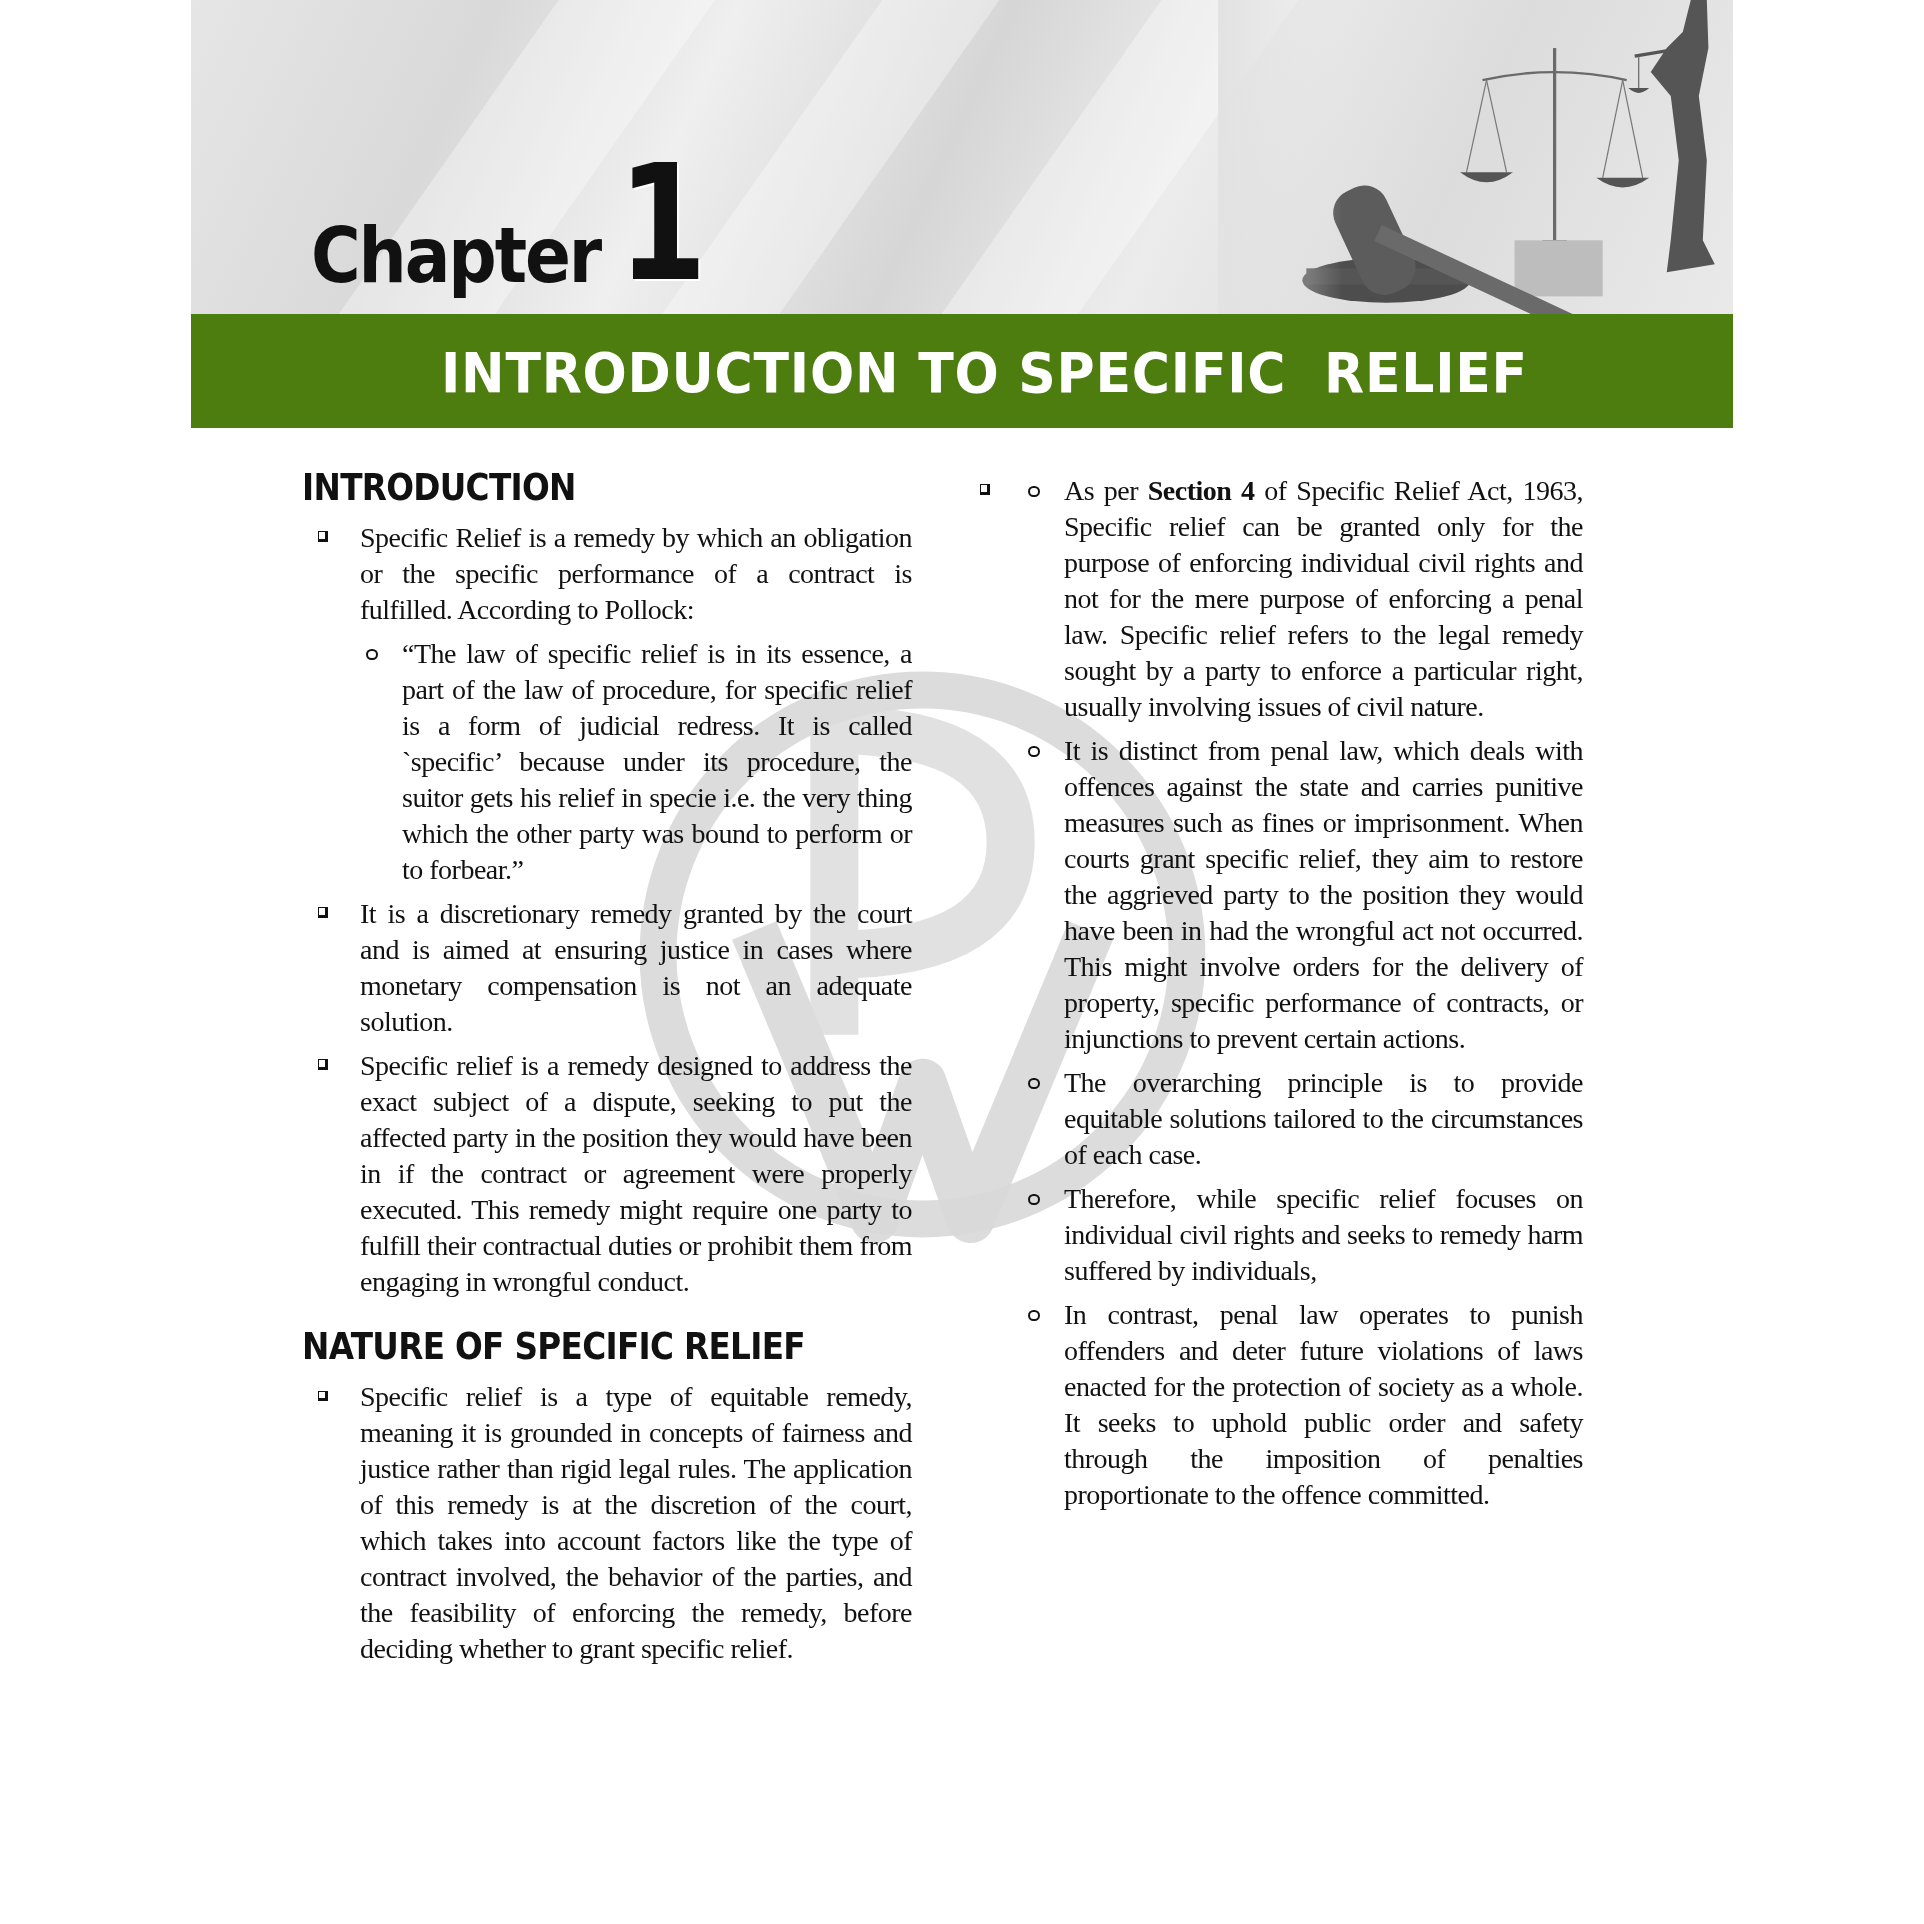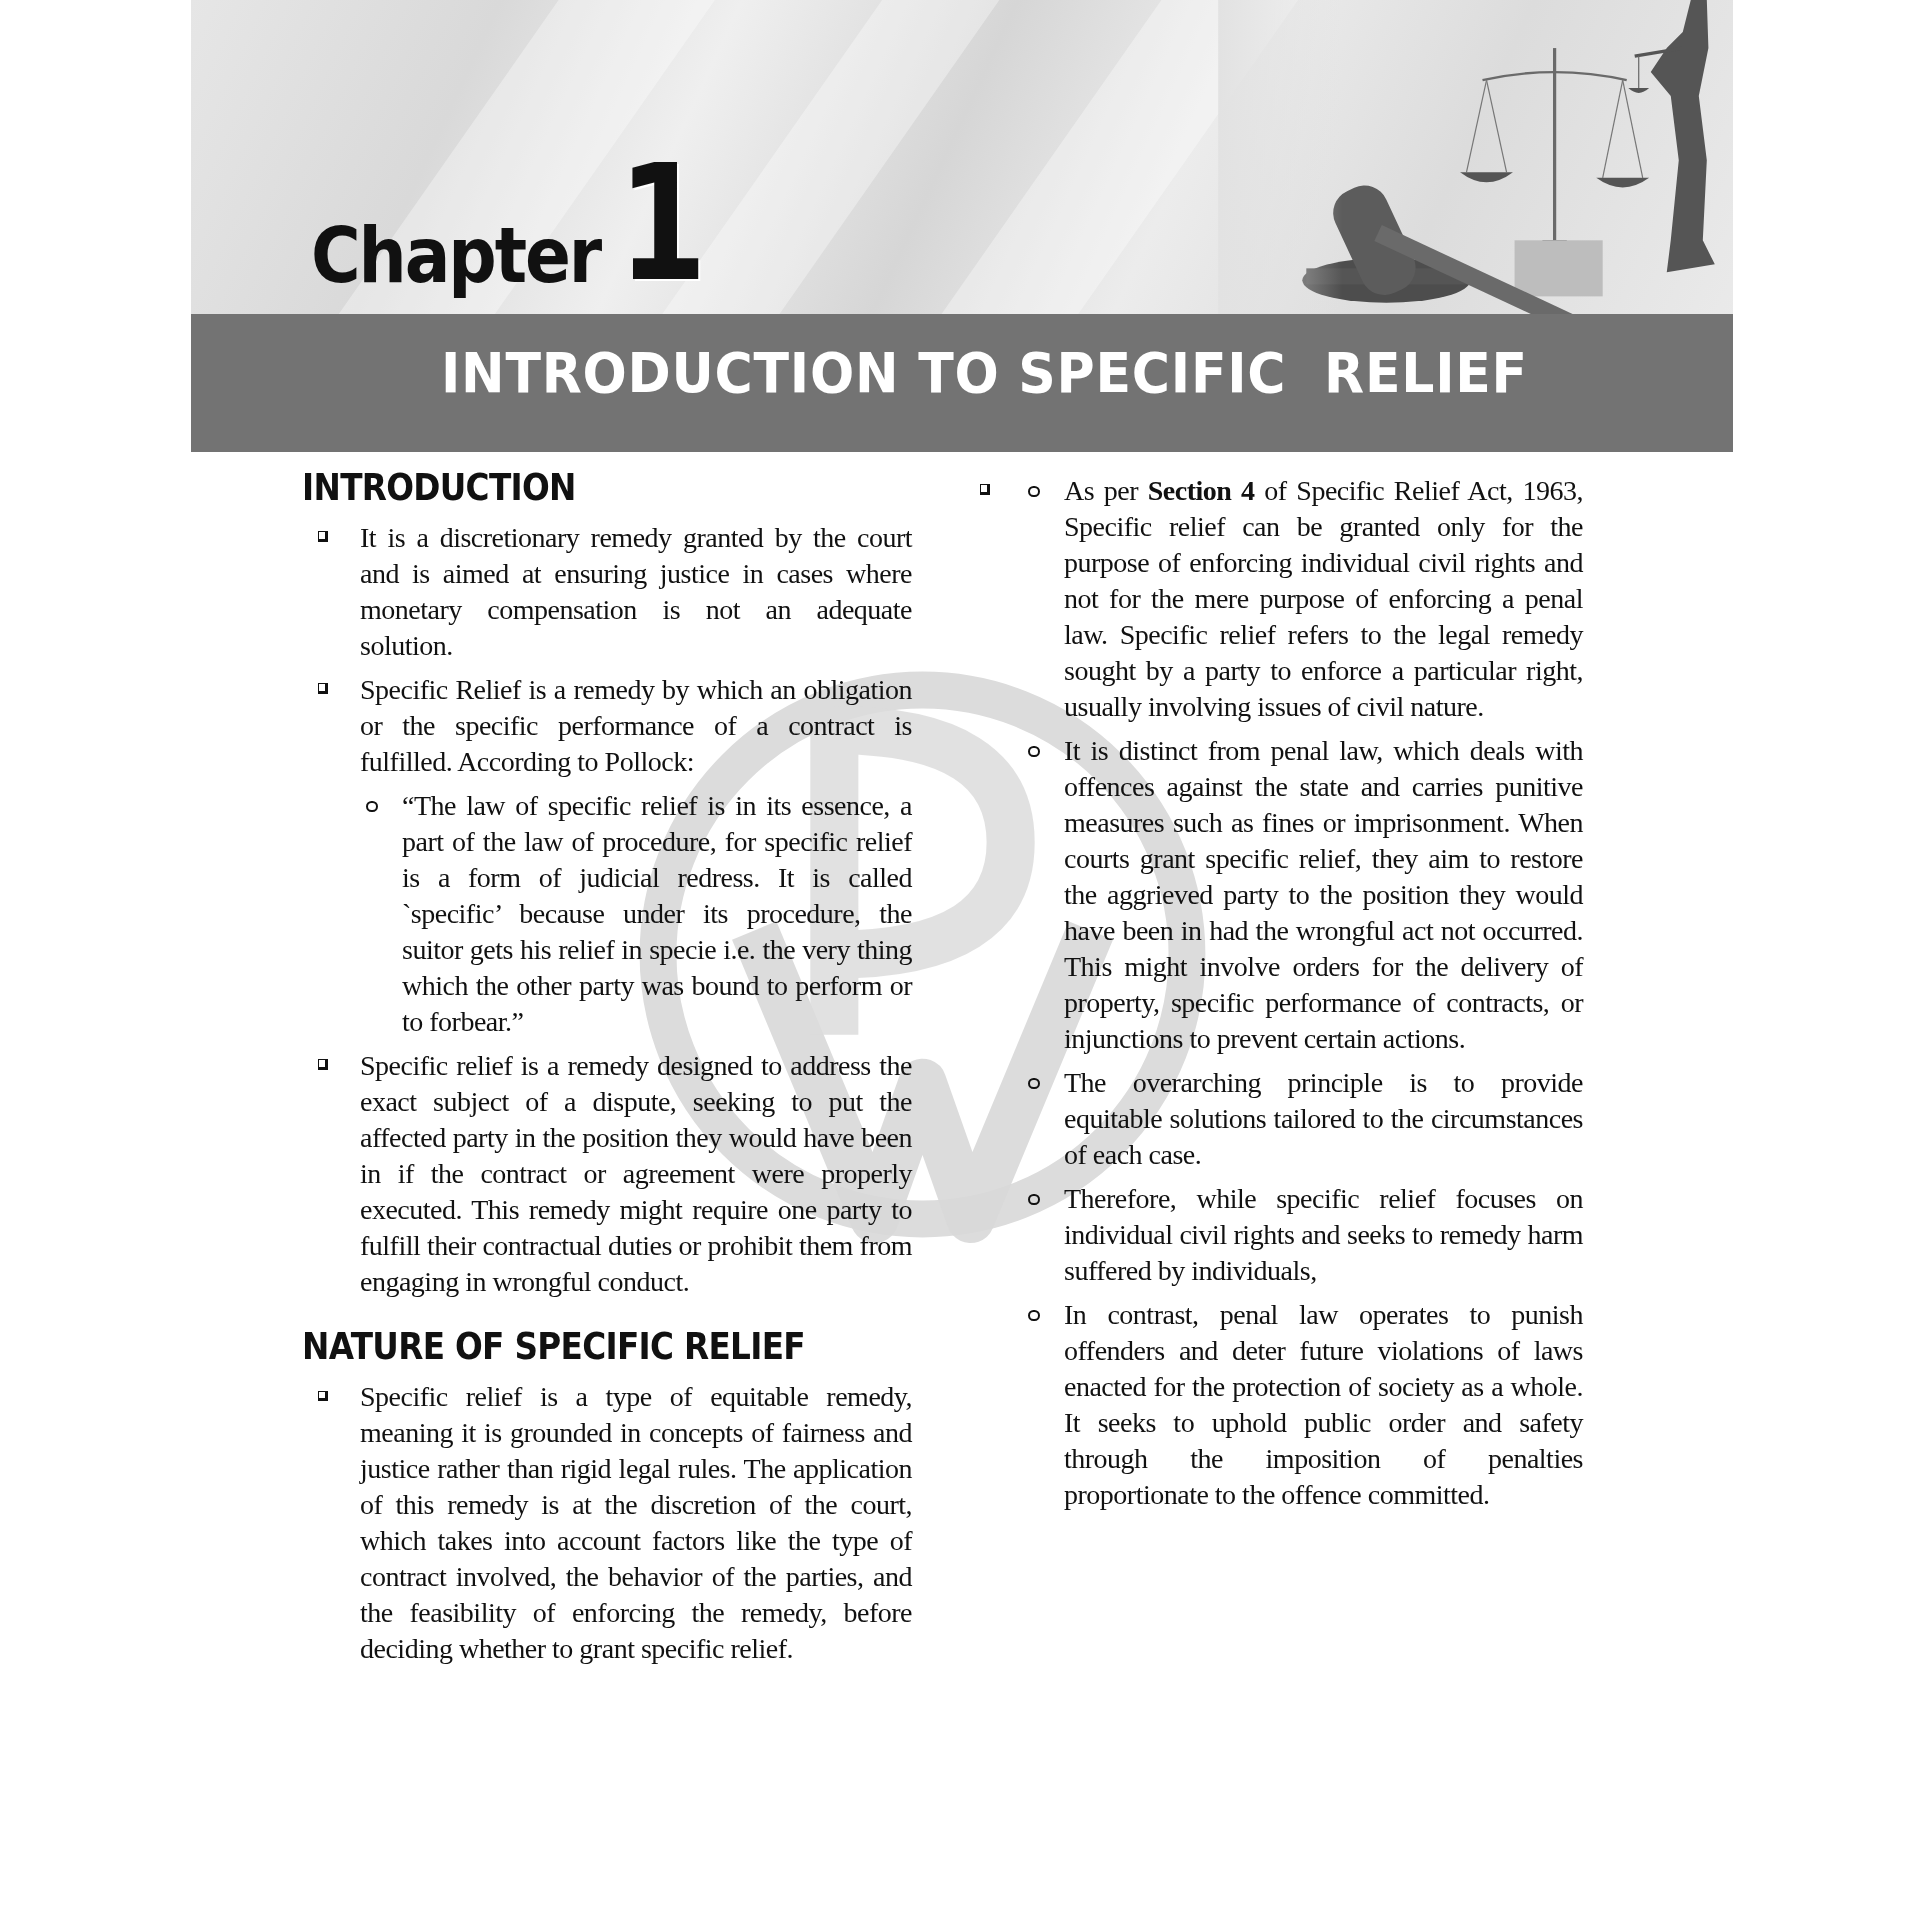--- a/index.html
+++ b/index.html
@@ -5,21 +5,21 @@
   html, body { margin: 0; padding: 0; background: #ffffff; }
   body { width: 1925px; height: 1925px; position: relative; overflow: hidden; font-family: "Liberation Serif", "DejaVu Serif", serif; color: #111; }
 
   .banner { position: absolute; left: 191px; top: 0; width: 1542px; height: 388px;
     background: linear-gradient(115deg, #e6e6e6 0%, #d9d9d9 18%, #efefef 32%, #d6d6d6 48%, #ececec 62%, #dcdcdc 78%, #ebebeb 100%); overflow: hidden; }
   .banner .wave { position: absolute; background: rgba(255,255,255,0.35); transform: rotate(35deg); }
   .chapter-word { position: absolute; left: 120px; top: 217px; font-family: "DejaVu Sans", sans-serif; font-weight: bold; font-size: 77px; letter-spacing: -2.4px; color: #111; line-height: 1; transform: scaleX(0.88); transform-origin: left; }
   .chapter-num { position: absolute; left: 427px; top: 144px; font-family: "DejaVu Sans", sans-serif; font-weight: bold; font-size: 160px; color: #111; line-height: 1; transform: scaleX(0.8); transform-origin: left; text-shadow: 2.4px 2.4px 0 #fff; }
   .art { position: absolute; left: 1027px; top: 0; width: 497px; height: 314px; }
 
-  .title-bar { position: absolute; left: 191px; top: 314px; width: 1542px; height: 138px; background: #737373; }
+  .title-bar { position: absolute; left: 191px; top: 314px; width: 1542px; height: 114px; background: #4d7c0f; }
   .title-text { position: absolute; left: 250px; top: 26px; font-family: "DejaVu Sans", sans-serif; font-weight: bold; font-size: 56px; color: #ffffff; letter-spacing: 0.8px; white-space: pre; transform: scaleX(0.93); transform-origin: left; }
 
   .watermark { position: absolute; left: 634px; top: 666px; width: 577px; height: 577px; pointer-events: none; }
 
   .col { position: absolute; top: 465px; width: 618px; }
   .col-left { left: 302px; width: 610px; }
   .col-right { left: 980px; width: 603px; }
 
   h2.section { font-family: "DejaVu Sans", sans-serif; font-weight: bold; font-size: 38px; margin: 0; letter-spacing: -0.8px; color: #111; transform: scaleX(0.86); transform-origin: left; white-space: nowrap; }
 
@@ -84,31 +84,31 @@
   <circle cx="360" cy="360" r="330" fill="none" stroke="#dcdcdc" stroke-width="46"></circle>
   <path d="M150 330 L300 690 L360 520 L420 690 L570 330" fill="none" stroke="#d8d8d8" stroke-width="60" stroke-linejoin="round" opacity="0.9"></path>
   <path d="M250 60 L250 460 M250 80 Q470 80 470 220 Q470 360 250 360" fill="none" stroke="#dcdcdc" stroke-width="60" opacity="0.85"></path>
 </svg>
 
 <div class="col col-left">
   <h2 class="section">INTRODUCTION</h2>
   <ul class="l1" style="margin-top:11.2px;">
     <li>
       <span class="bullet-sq"></span>
-      <span class="para">It is a discretionary remedy granted by the court and is aimed at ensuring justice in cases where monetary compensation is not an adequate solution.</span>
-    </li>
-    <li>
-      <span class="bullet-sq"></span>
       <span class="para">Specific Relief is a remedy by which an obligation or the specific performance of a contract is fulfilled. According to Pollock:</span>
       <ul class="l2">
         <li>
           <span class="bullet-circ"></span>
           <span class="para">“The law of specific relief is in its essence, a part of the law of procedure, for specific relief is a form of judicial redress. It is called `specific’ because under its procedure, the suitor gets his relief in specie i.e. the very thing which the other party was bound to perform or to forbear.”</span>
         </li>
       </ul>
+    </li>
+    <li>
+      <span class="bullet-sq"></span>
+      <span class="para">It is a discretionary remedy granted by the court and is aimed at ensuring justice in cases where monetary compensation is not an adequate solution.</span>
     </li>
     <li>
       <span class="bullet-sq"></span>
       <span class="para">Specific relief is a remedy designed to address the exact subject of a dispute, seeking to put the affected party in the position they would have been in if the contract or agreement were properly executed. This remedy might require one party to fulfill their contractual duties or prohibit them from engaging in wrongful conduct.</span>
     </li>
   </ul>
 
   <h2 class="section" style="margin-top:24px;">NATURE OF SPECIFIC RELIEF</h2>
   <ul class="l1" style="margin-top:11.2px;">
     <li>

